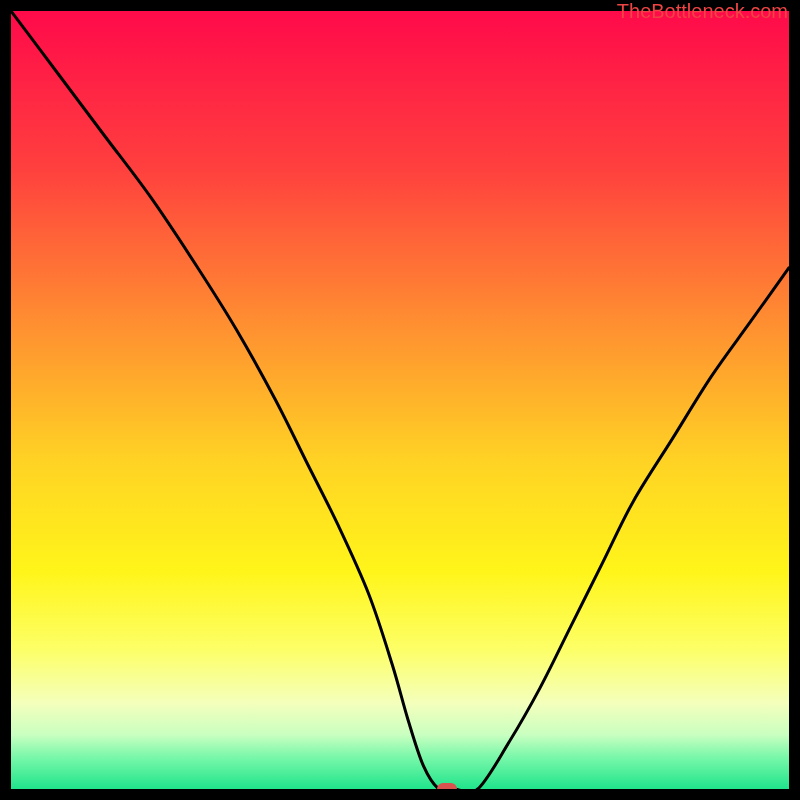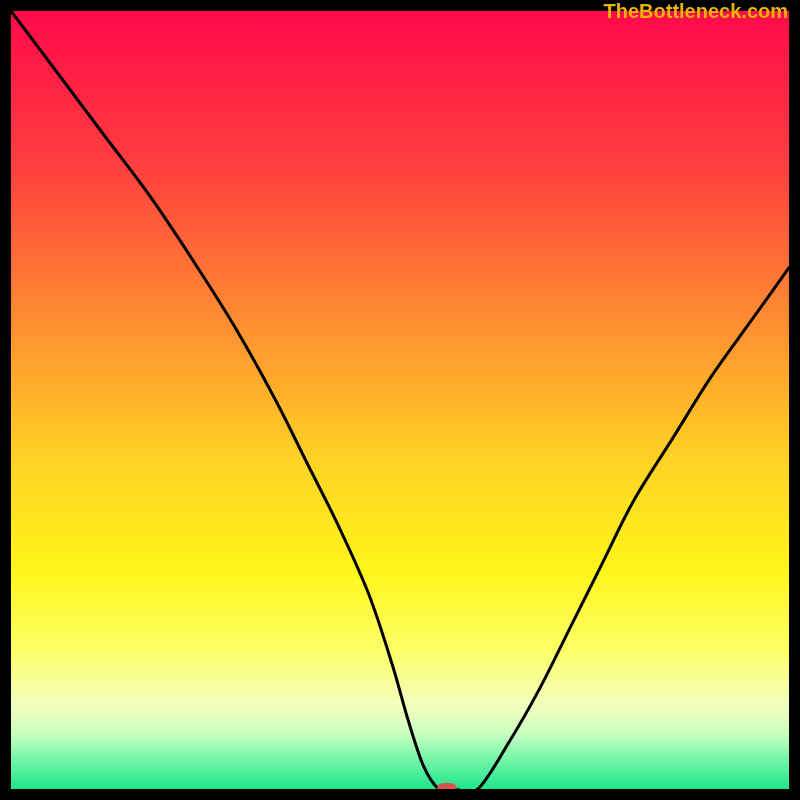--- a/index.html
+++ b/index.html
@@ -35,23 +35,23 @@
     position: absolute;
     left: 0;
     top: 0;
     width: 100%;
     height: 100%;
   }
   .watermark {
     position: absolute;
     top: 0px;
     right: 12px;
-    color: #eab308;
+    color: #ef4444;
     font-size: 20px;
-    font-weight: 700;
+    font-weight: 400;
     z-index: 10;
   }
   .marker {
     position: absolute;
     width: 20px;
     height: 12px;
     background: #d9534f;
     border-radius: 6px;
     transform: translate(-50%, -50%);
   }

